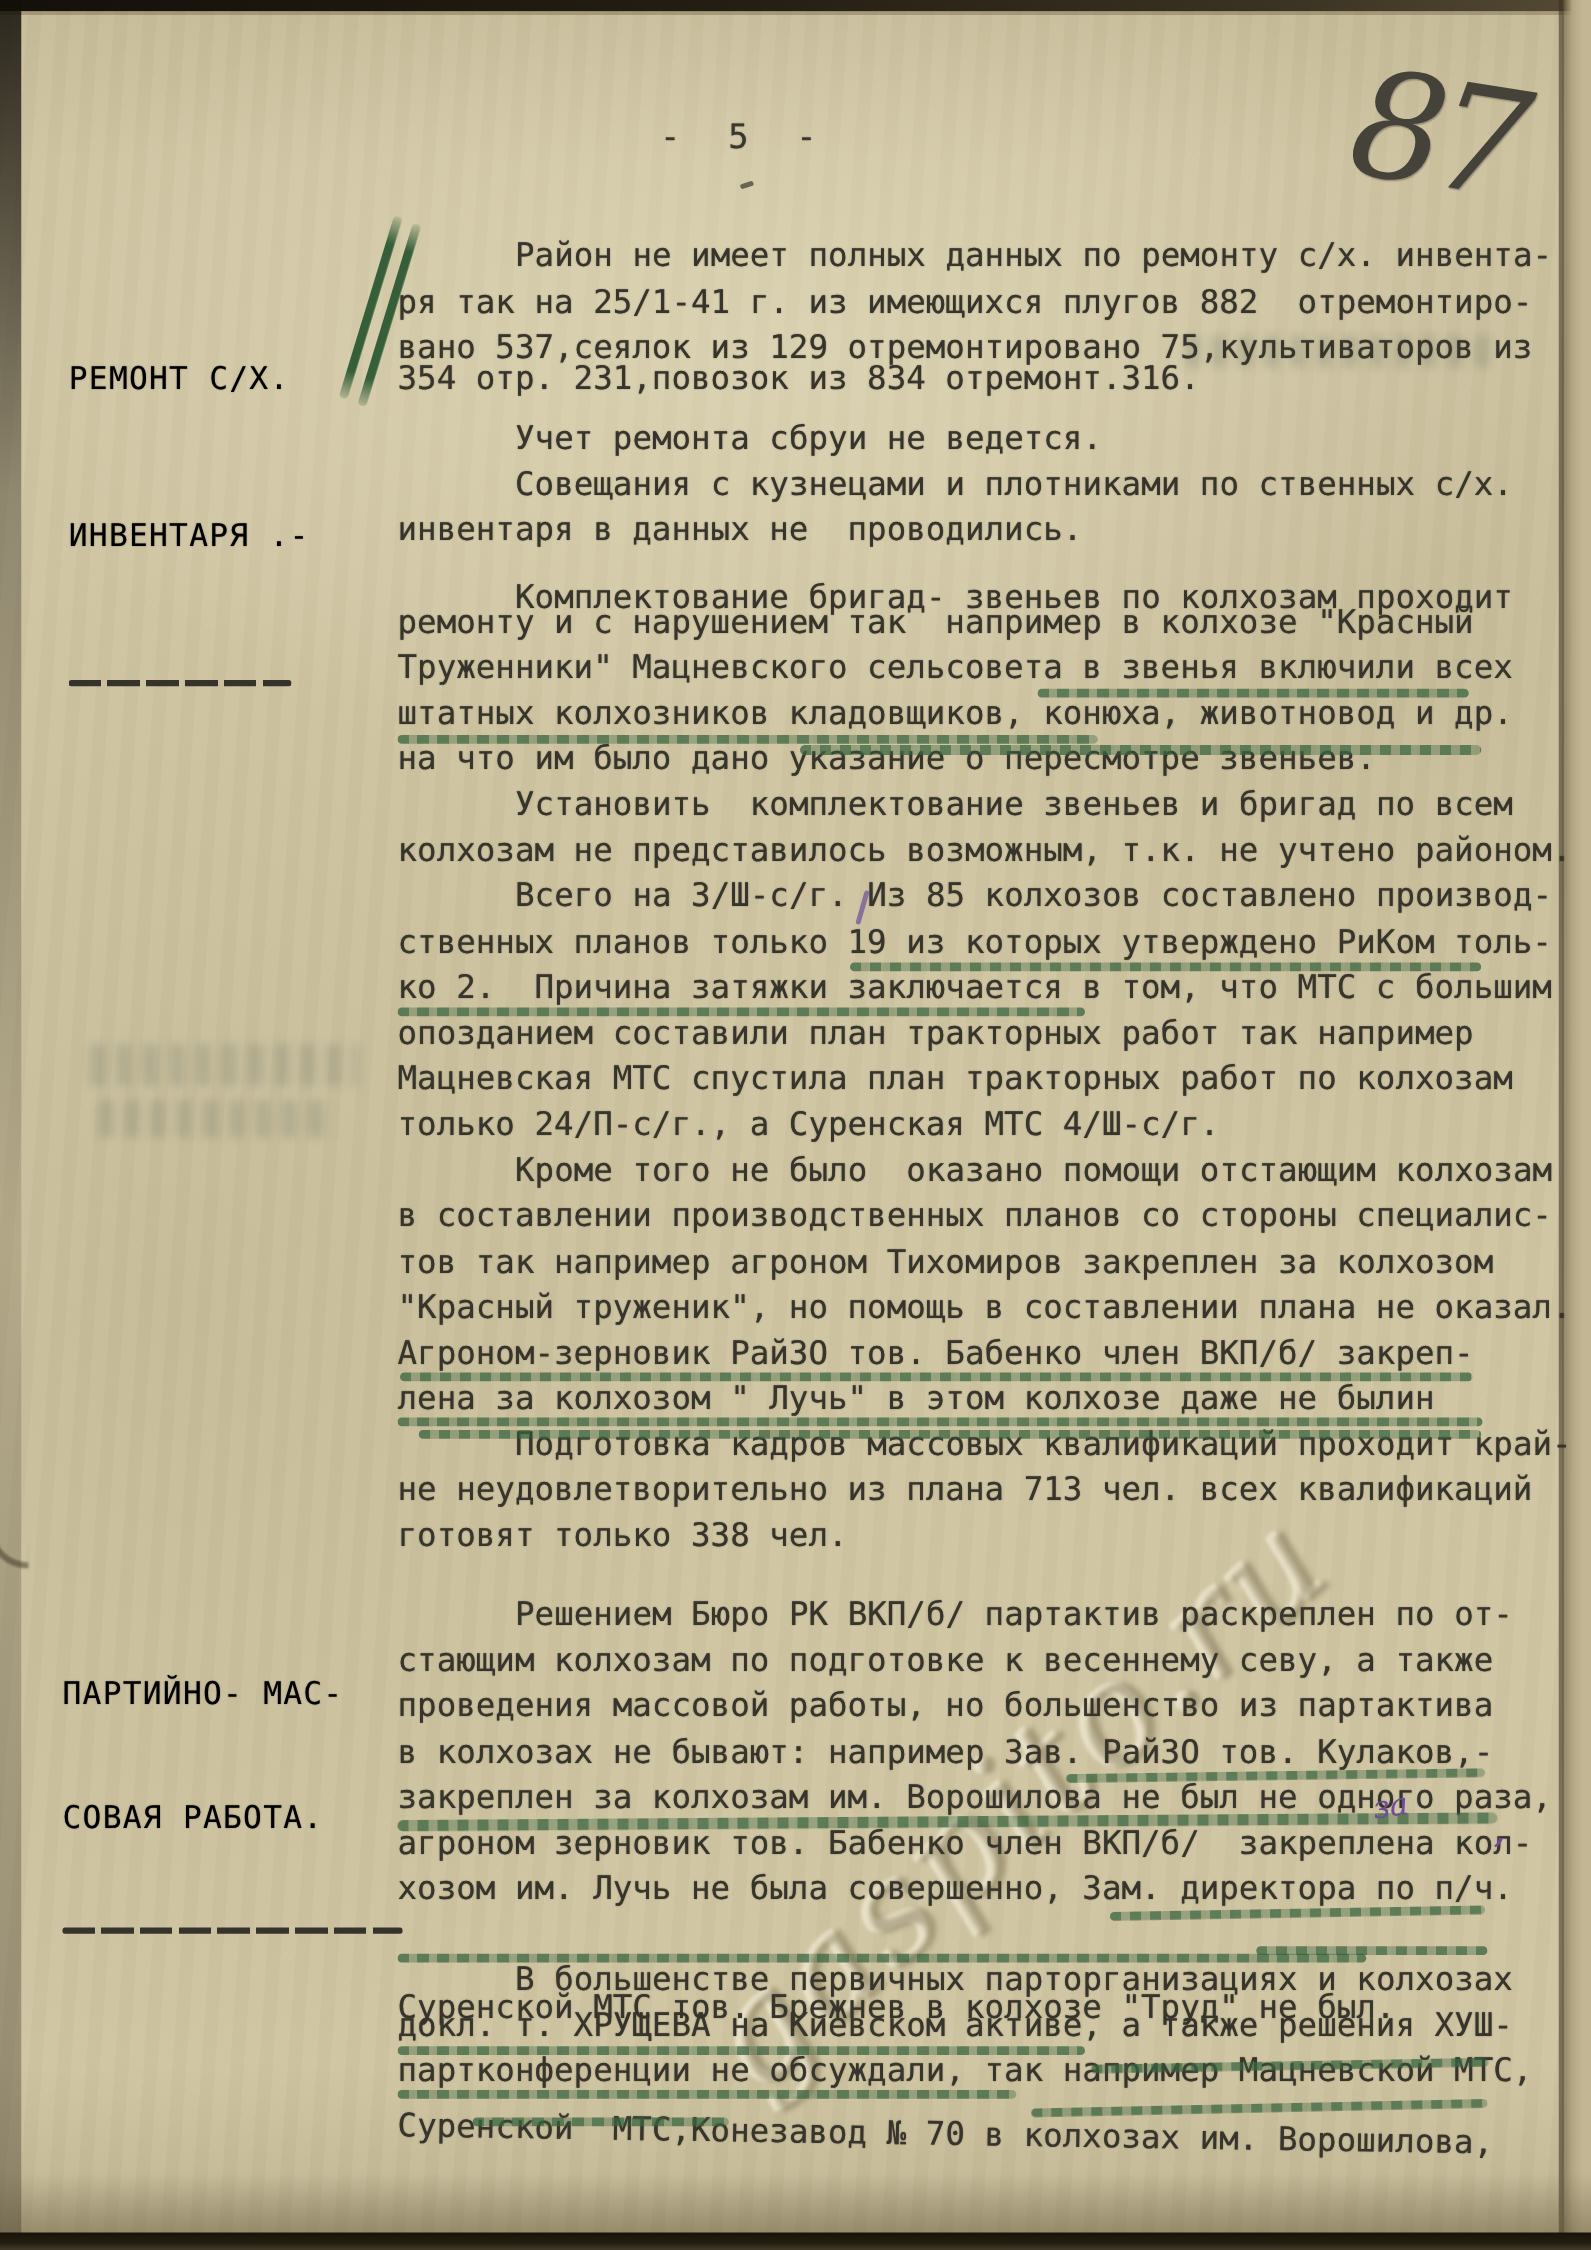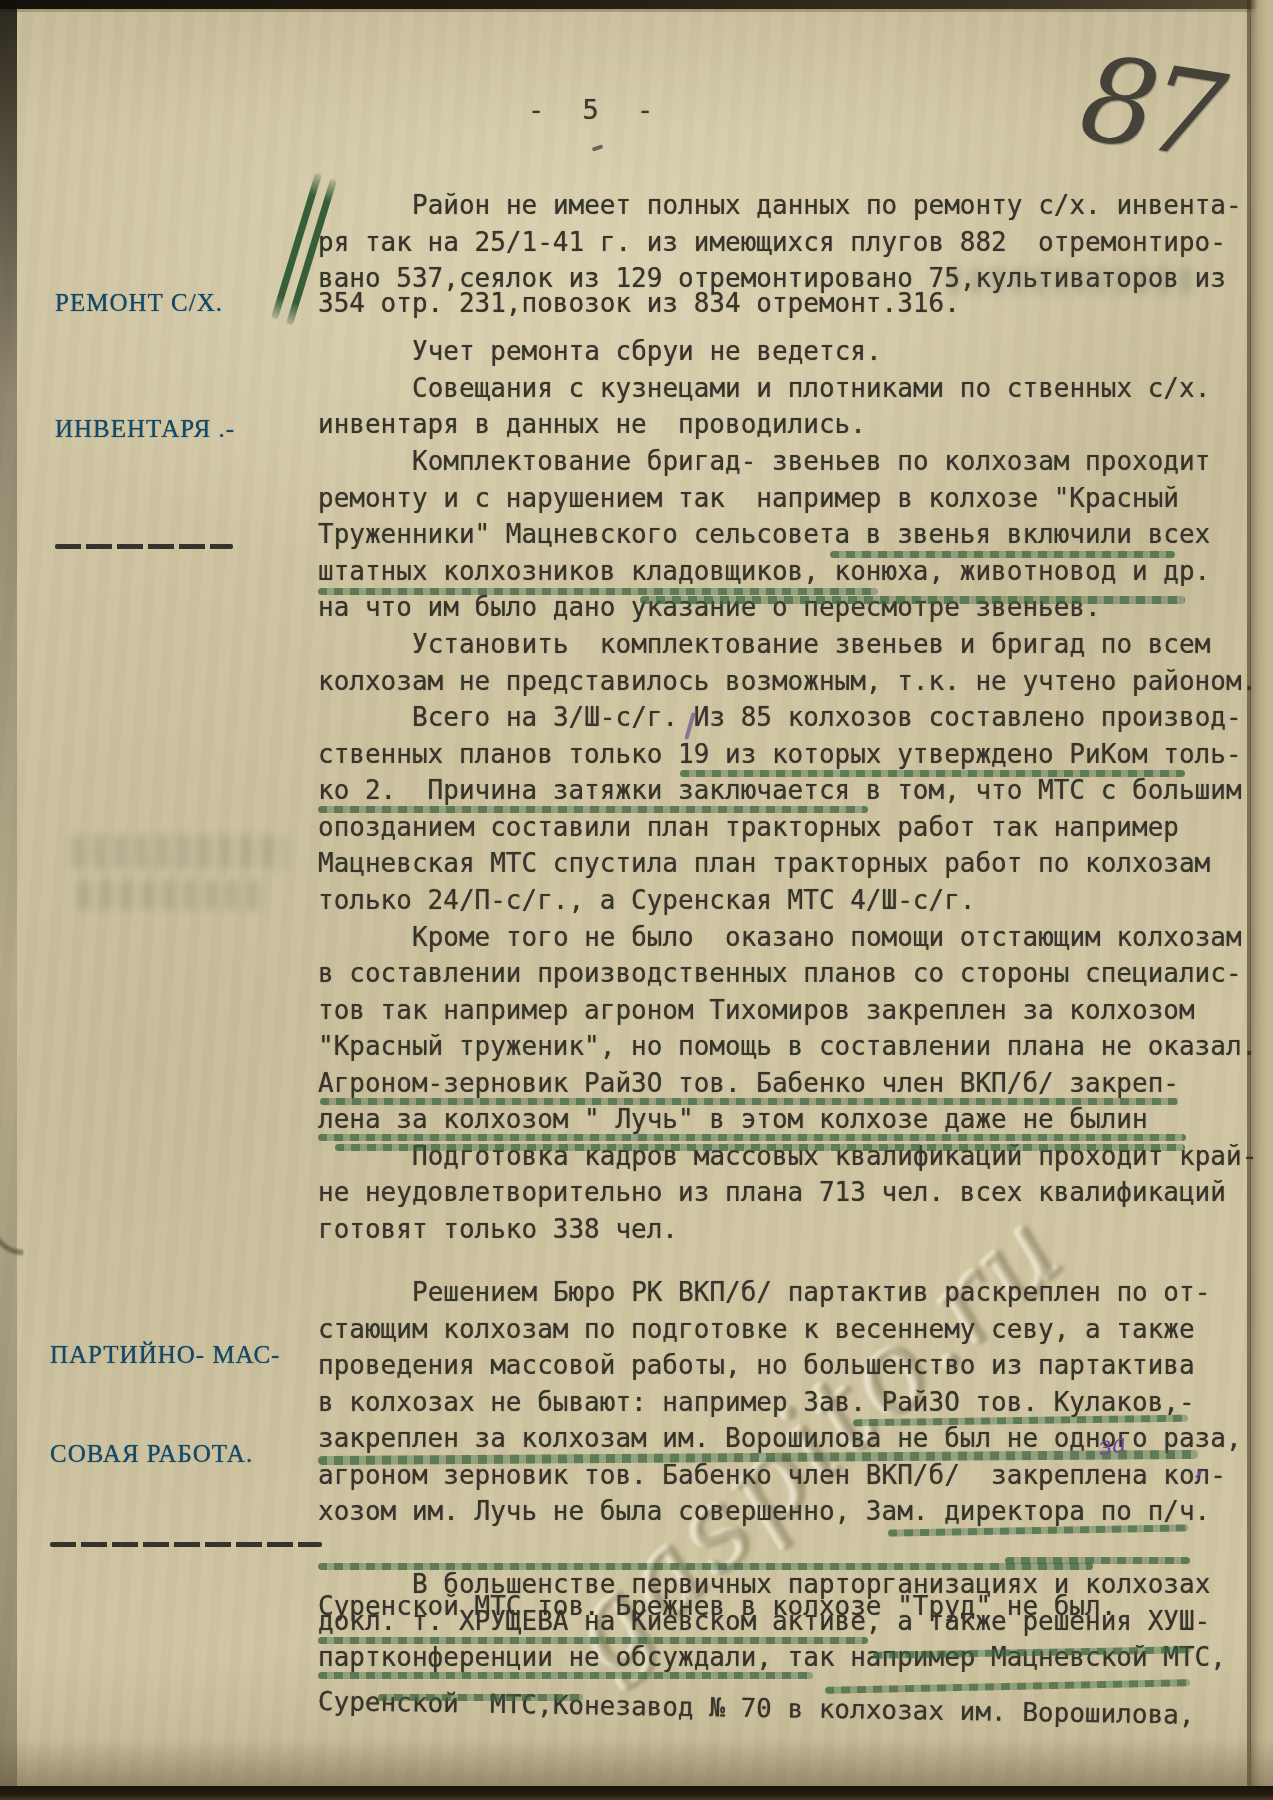--- a/index.html
+++ b/index.html
@@ -36,21 +36,21 @@
   .line{
     position:absolute;left:318px;white-space:pre;
     font-size:26px;line-height:30px;color:#37342c;
     text-shadow:0 0 1px rgba(52,49,40,.75);
     letter-spacing:0;
   }
   .ind{left:412px;}
   .skew{transform:rotate(.9deg);transform-origin:left center;}
   .pageno{position:absolute;left:528px;top:94px;font-size:27px;letter-spacing:11px;color:#3a372e;text-shadow:0 0 1px rgba(52,49,40,.7);}
   
-  .margin-note{position:absolute;left:55px;color:#0c4a6e;font-size:25px;letter-spacing:1px;text-shadow:0 0 1px rgba(50,47,39,.8);white-space:pre;font-family:Liberation Serif, serif;}
+  .margin-note{position:absolute;left:55px;color:#000000;font-size:25px;letter-spacing:1px;text-shadow:0 0 1px rgba(50,47,39,.8);white-space:pre;}
   .mn-underline{height:5px;border-radius:2px;margin-top:10px;
     background:repeating-linear-gradient(90deg,#35332c 0 26px, rgba(53,51,44,0) 26px 31px);}
   
   .gu{position:absolute;height:7px;border-radius:5px;opacity:.82;filter:blur(.4px);
     background:repeating-linear-gradient(90deg, rgba(56,100,62,.92) 0 9px, rgba(56,100,62,.45) 9px 16px);}
   .gslash{position:absolute;width:7px;height:152px;border-radius:6px;filter:blur(.3px);
     background:linear-gradient(180deg, rgba(40,85,48,.15), rgba(40,85,48,.92) 15%, rgba(40,85,48,.92) 85%, rgba(40,85,48,.2));}
   
   .folio{position:absolute;left:1082px;top:38px;font-family:"DejaVu Serif","Liberation Serif",serif;
     font-style:italic;font-size:118px;color:#45423a;transform:rotate(9deg);letter-spacing:-8px;
@@ -114,21 +114,21 @@
   <div class="mn-underline" style="width:272px;margin-top:6px;"></div>
 </div>
 
 <div class="line ind" style="top:190px">Район не имеет полных данных по ремонту с/х. инвента-</div>
 <div class="line" style="top:227px">ря так на 25/1-41 г. из имеющихся плугов 882  отремонтиро-</div>
 <div class="line" style="top:263px">вано 537,сеялок из 129 отремонтировано 75,культиваторов из</div>
 <div class="line" style="top:288px">354 отр. 231,повозок из 834 отремонт.316.</div>
 <div class="line ind" style="top:336px">Учет ремонта сбруи не ведется.</div>
 <div class="line ind" style="top:373px">Совещания с кузнецами и плотниками по ственных с/х.</div>
 <div class="line" style="top:409px">инвентаря в данных не  проводились.</div>
-<div class="line ind" style="top:446px">Комплектование бригад- звеньев по колхозам проходит</div>
+<div class="line ind" style="top:463px">Комплектование бригад- звеньев по колхозам проходит</div>
 <div class="line" style="top:483px">ремонту и с нарушением так  например в колхозе "Красный</div>
 <div class="line" style="top:519px">Труженники" Мацневского сельсовета в звенья включили всех</div>
 <div class="line" style="top:556px">штатных колхозников кладовщиков, конюха, животновод и др.</div>
 <div class="line" style="top:592px">на что им было дано указание о пересмотре звеньев.</div>
 <div class="line ind" style="top:629px">Установить  комплектование звеньев и бригад по всем</div>
 <div class="line" style="top:666px">колхозам не представилось возможным, т.к. не учтено районом.</div>
 <div class="line ind" style="top:702px">Всего на 3/Ш-с/г. Из 85 колхозов составлено производ-</div>
 <div class="line" style="top:739px">ственных планов только 19 из которых утверждено РиКом толь-</div>
 <div class="line" style="top:775px">ко 2.  Причина затяжки заключается в том, что МТС с большим</div>
 <div class="line" style="top:812px">опозданием составили план тракторных работ так например</div>

